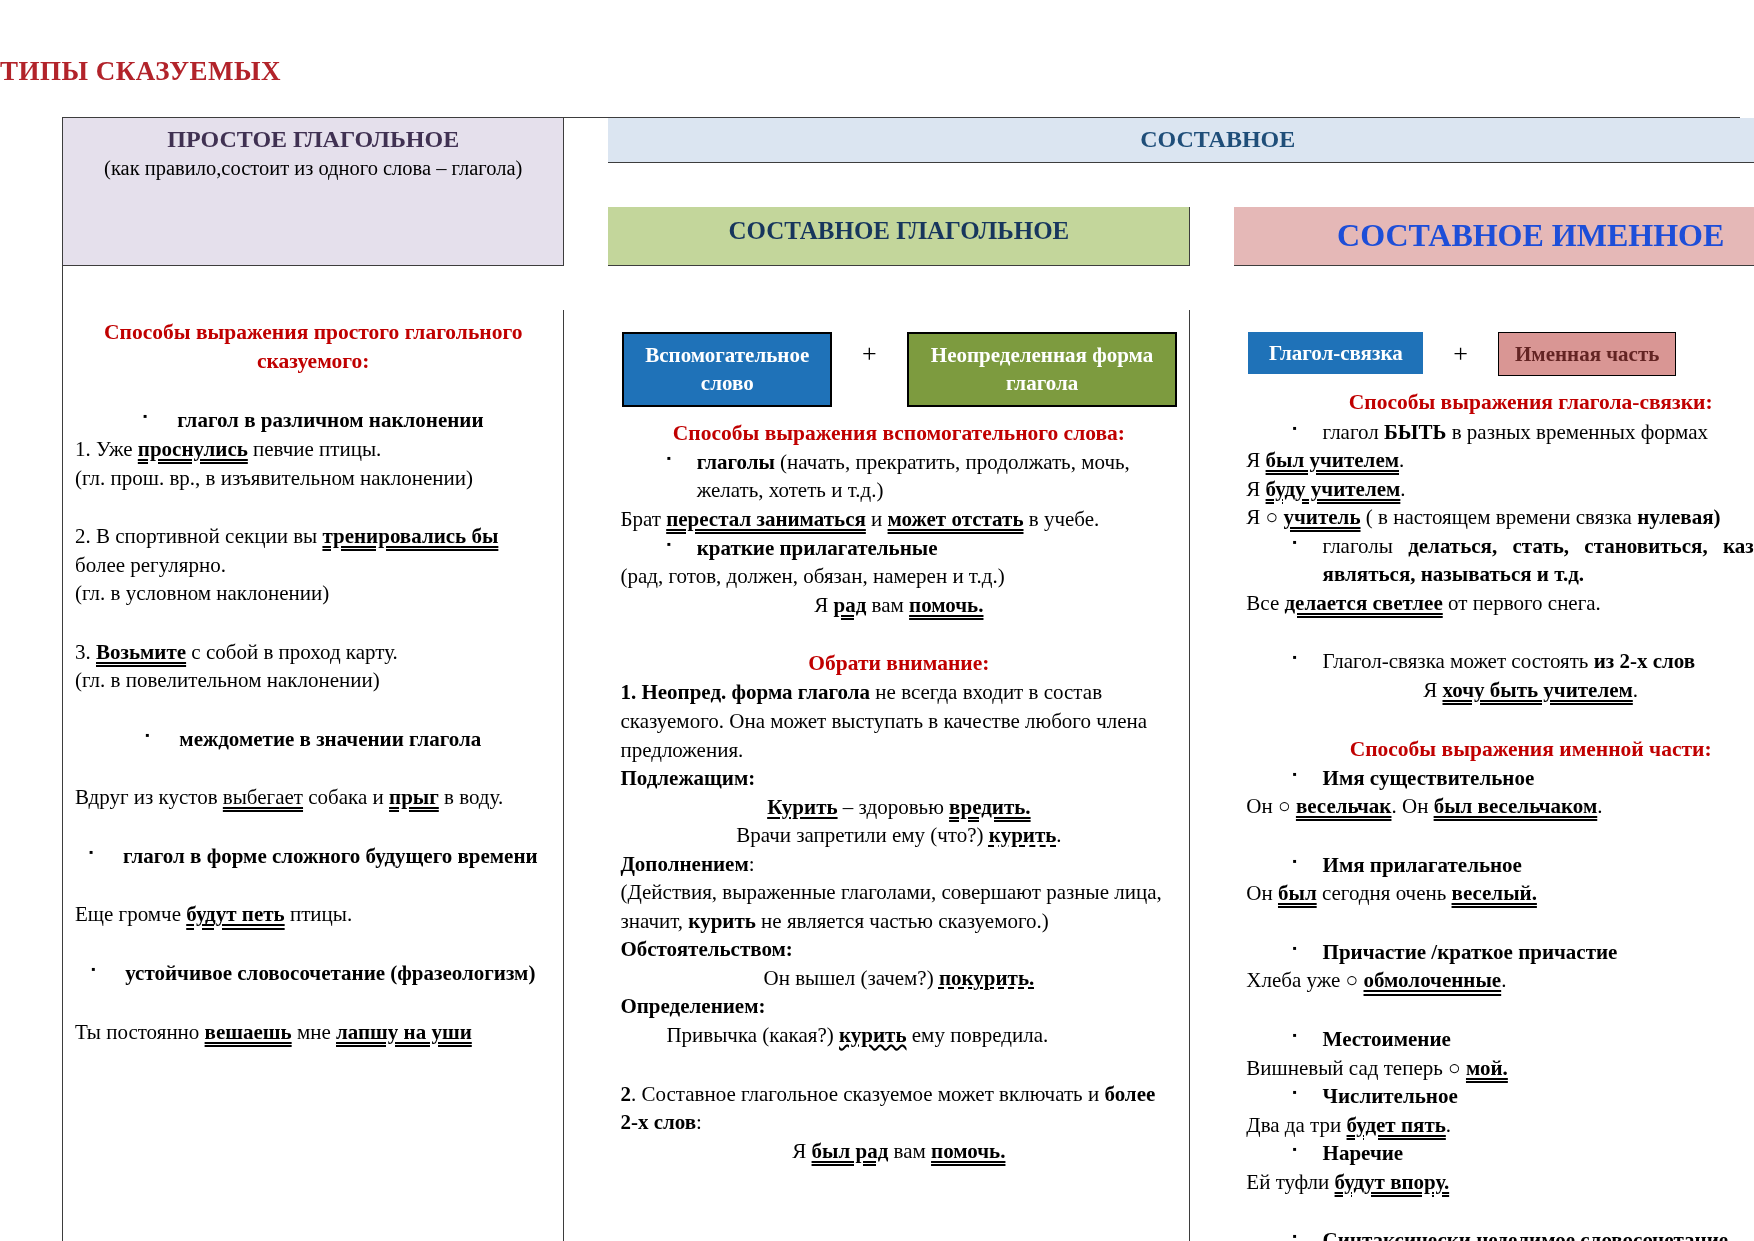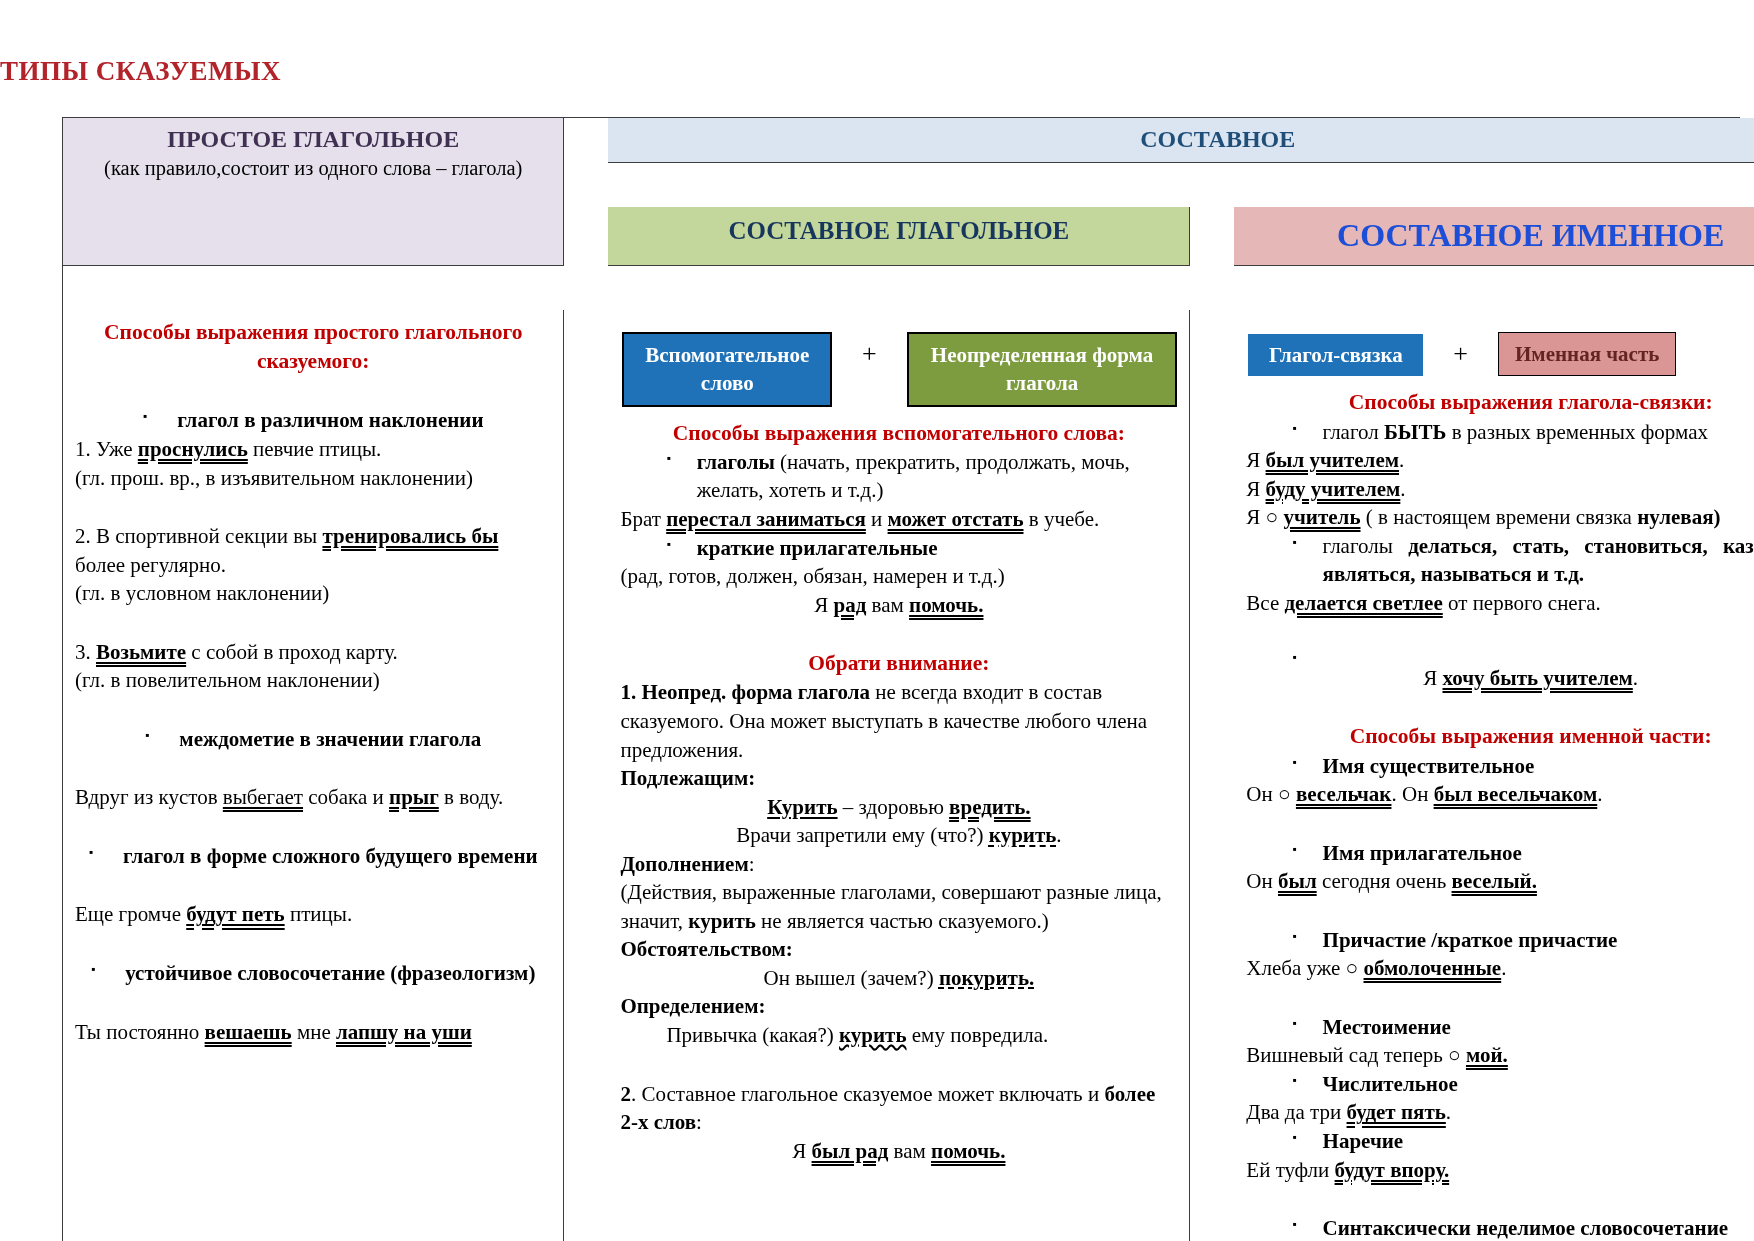--- a/index.html
+++ b/index.html
@@ -48,21 +48,21 @@
   .u-dashed{text-decoration-line:underline;text-decoration-style:dashed;text-underline-offset:3px;}
   .u-dashdot{text-decoration-line:underline;text-decoration-style:dashed;text-decoration-thickness:2px;text-underline-offset:3px;}
   .u-wavy{text-decoration-line:underline;text-decoration-style:wavy;text-underline-offset:2px;}
 
   .bullet{display:flex;gap:26px;padding-left:46px;margin:0;}
   .bullet.al-center{justify-content:center;padding-left:0;gap:30px;}
   .bullet .marker{font-size:12px;line-height:inherit;transform:translateY(2px);}
   .bullet-text{font-weight:normal;}
   .bullet-text.just{text-align:justify;flex:1;margin-right:4px;}
 
-  .boxes-row{display:flex;align-items:flex-end;margin:14px 0 12px 2px;}
+  .boxes-row{display:flex;align-items:flex-start;margin:14px 0 12px 2px;}
   .fbox{text-align:center;font-weight:bold;font-size:21px;padding:7px 16px;line-height:1.35;min-width:175px;box-sizing:border-box;}
   .plus{font-size:26px;margin:0 30px;align-self:flex-start;padding-top:4px;}
 </style>
 </head>
 <body>
 
 <div class="page">
   <h1 class="title">ТИПЫ СКАЗУЕМЫХ</h1>
 
   <div class="grid">
@@ -160,20 +160,21 @@
         <p class="para"><span>Я </span><span class="b u-double">буду учителем</span><span>.</span></p>
         <p class="para"><span>Я ○ </span><span class="b u-double">учитель</span><span> ( в настоящем времени связка </span><span class="b">нулевая)</span></p>
         <div class="bullet">
           <span class="marker">▪</span>
           <span class="bullet-text just"><span>глаголы </span><span class="b">делаться, стать, становиться, казаться, являться, называться и т.д.</span></span>
         </div>
         <p class="para"><span>Все </span><span class="b u-double">делается светлее</span><span> от первого снега.</span></p>
         <div class="spacer"></div>
         <div class="bullet">
           <span class="marker">▪</span>
+          <span class="bullet-text"><span>Глагол-связка может состоять </span><span class="b">из 2-х слов</span></span>
         </div>
         <p class="para al-center"><span>Я </span><span class="b u-double">хочу быть учителем</span><span>.</span></p>
         <div class="spacer"></div>
         <p class="red-heading"><span>Способы выражения именной части:</span></p>
         <div class="bullet">
           <span class="marker">▪</span>
           <span class="bullet-text"><span class="b">Имя существительное</span></span>
         </div>
         <p class="para"><span>Он ○ </span><span class="b u-double">весельчак</span><span>. Он </span><span class="b u-double">был весельчаком</span><span>.</span></p>
         <div class="spacer"></div>

